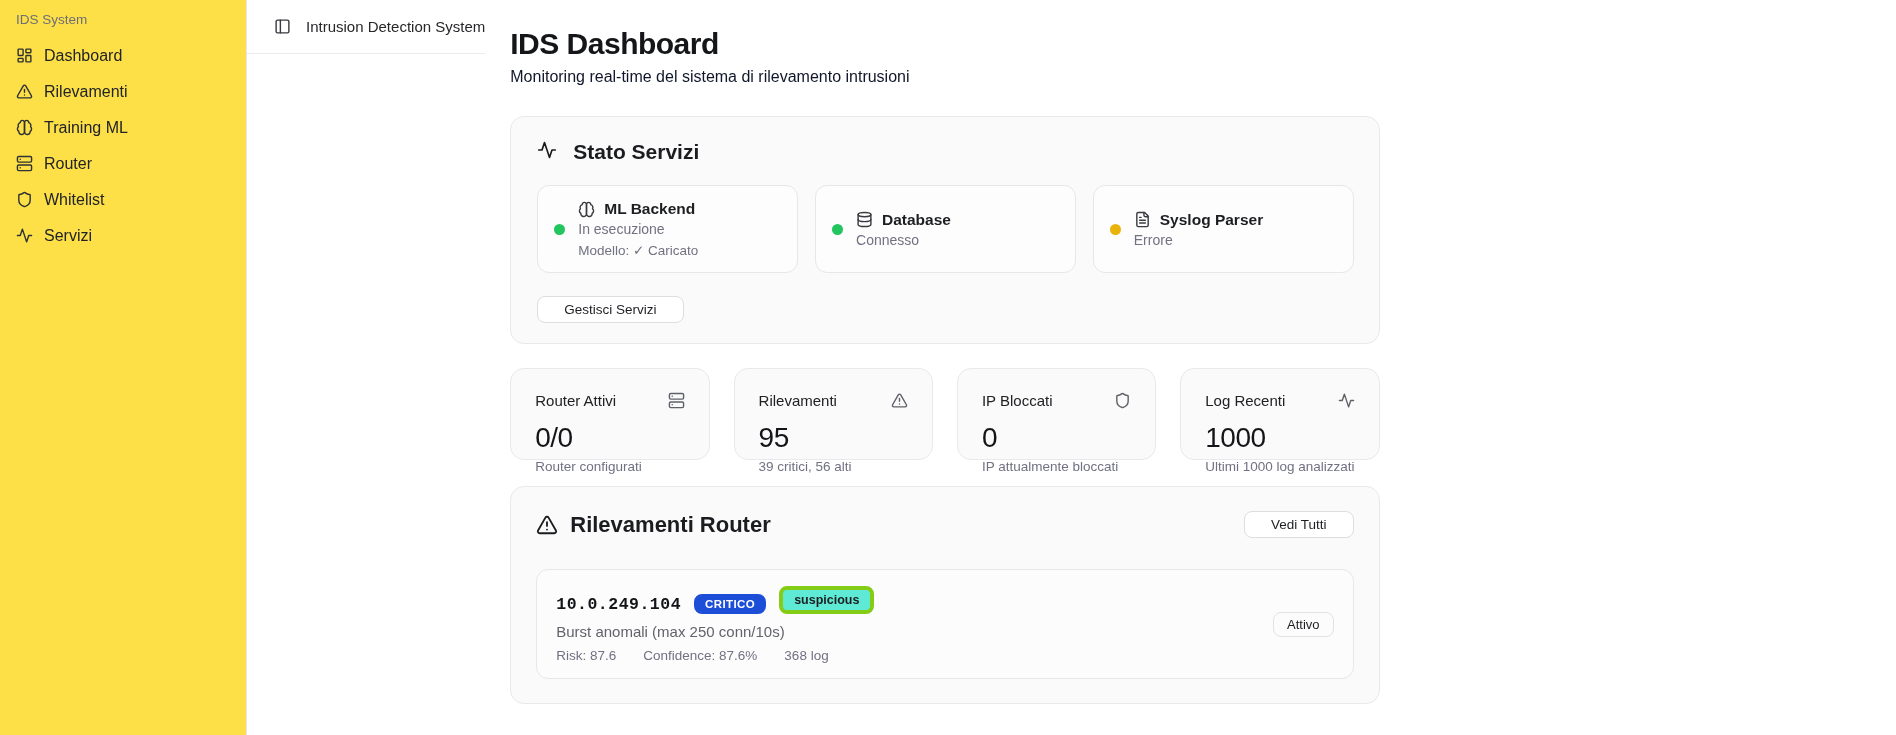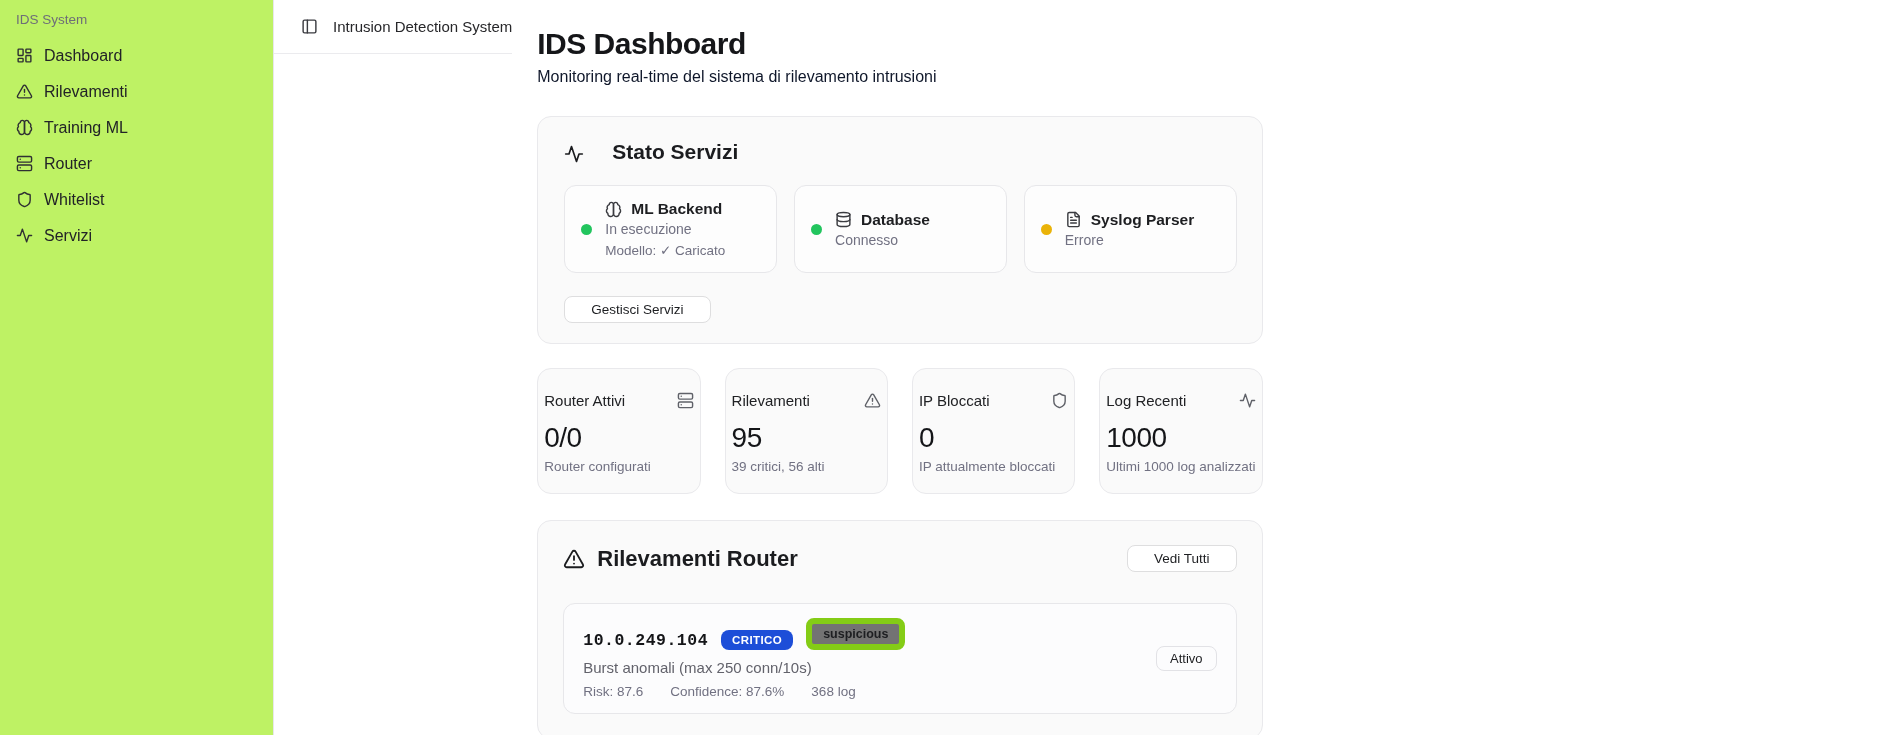--- a/index.html
+++ b/index.html
@@ -7,22 +7,22 @@
   body {
     font-family: "Liberation Sans", sans-serif;
     background: #ffffff;
     color: #18181b;
     display: flex;
   }
   svg { display: block; flex: 0 0 auto; }
 
   
   .sidebar {
-    width: 274px;
-    background: #bef264;
+    width: 247px;
+    background: #fde047;
     border-right: 1px solid #e7e7ea;
     padding: 12px 8px;
     flex: 0 0 auto;
   }
   .sidebar-label {
     font-size: 13.5px;
     color: #6e6e78;
     margin: 0 0 12px 8px;
   }
   .nav-item {
@@ -69,22 +69,22 @@
 
   
   .card {
     background: #fafafa;
     border: 1px solid #e9e9ec;
     border-radius: 14px;
   }
   .stato-card { margin-top: 30px; padding: 23px 25px 20px 26px; }
   .card-title-row {
     display: flex;
-    align-items: flex-end;
-    gap: 28px;
+    align-items: flex-start;
+    gap: 16px;
     font-size: 21px;
     font-weight: 600;
     color: #1b1c1f;
   }
   .card-title-row svg { color: #1b1c1f; }
 
   .services-grid {
     margin-top: 21px;
     display: grid;
     grid-template-columns: repeat(3, 1fr);
@@ -126,21 +126,21 @@
   }
   .manage-btn { margin-top: 23px; }
 
   
   .stats-grid {
     margin-top: 24px;
     display: grid;
     grid-template-columns: repeat(4, 1fr);
     gap: 24px;
   }
-  .stat-card { padding: 23px 6px; height: 126px; }
+  .stat-card { padding: 23px 24px; height: 92px; }
   .stat-head {
     display: flex;
     align-items: center;
     justify-content: space-between;
     font-size: 15px;
     color: #202124;
   }
   .stat-head svg { color: #5f6168; }
   .stat-value {
     font-size: 28px;
@@ -183,22 +183,22 @@
   }
   .badge-critico {
     color: #ffffff;
     font-size: 11.5px;
     font-weight: 700;
     letter-spacing: 0.4px;
     padding: 4px 11px;
     border-radius: 8px;
   }
   .badge-tag {
-    background: #737373;
-    border: 6px solid #84cc16;
+    background: #5eead4;
+    border: 4px solid #84cc16;
     font-size: 12.5px;
     font-weight: 600;
     color: #1d1e21;
     padding: 3px 11px;
     border-radius: 8px;
   }
   .det-desc { font-size: 15px; color: #62626b; margin-top: 9px; }
   .det-meta { display: flex; gap: 27px; font-size: 13.5px; color: #717182; margin-top: 8px; }
   .badge-attivo {
     background: transparent;

